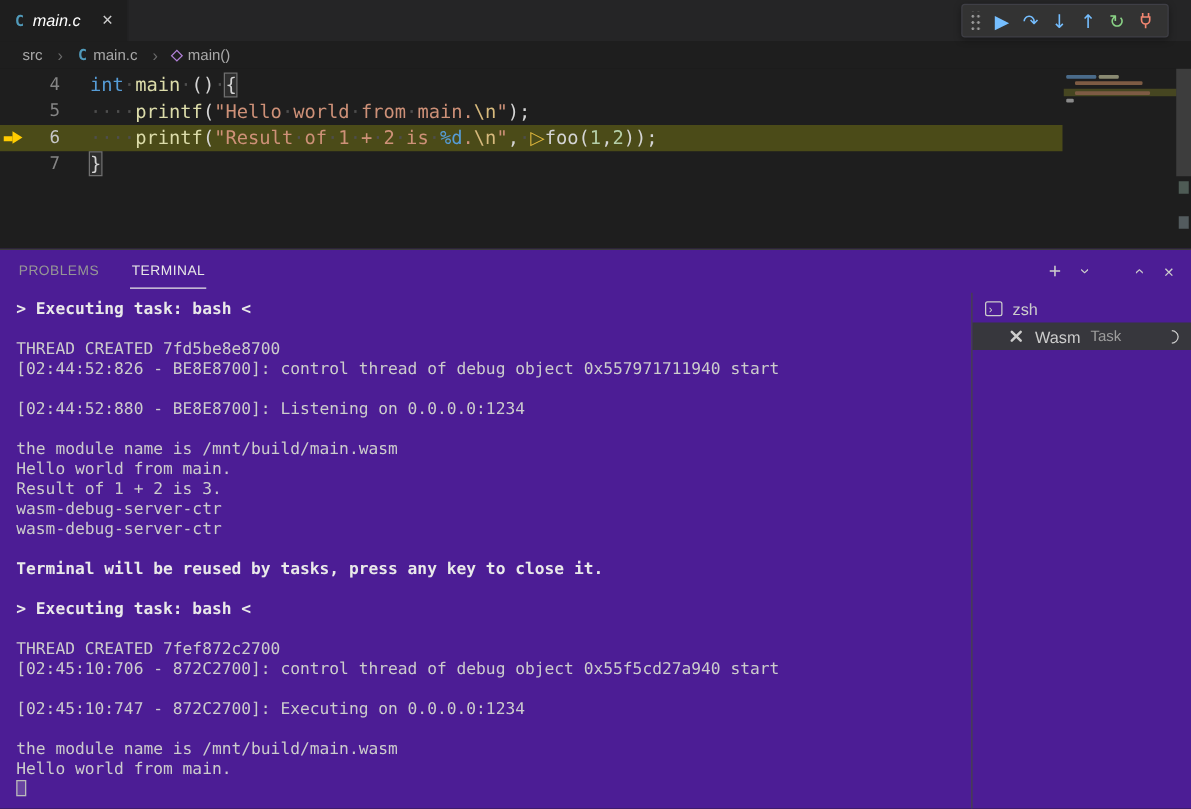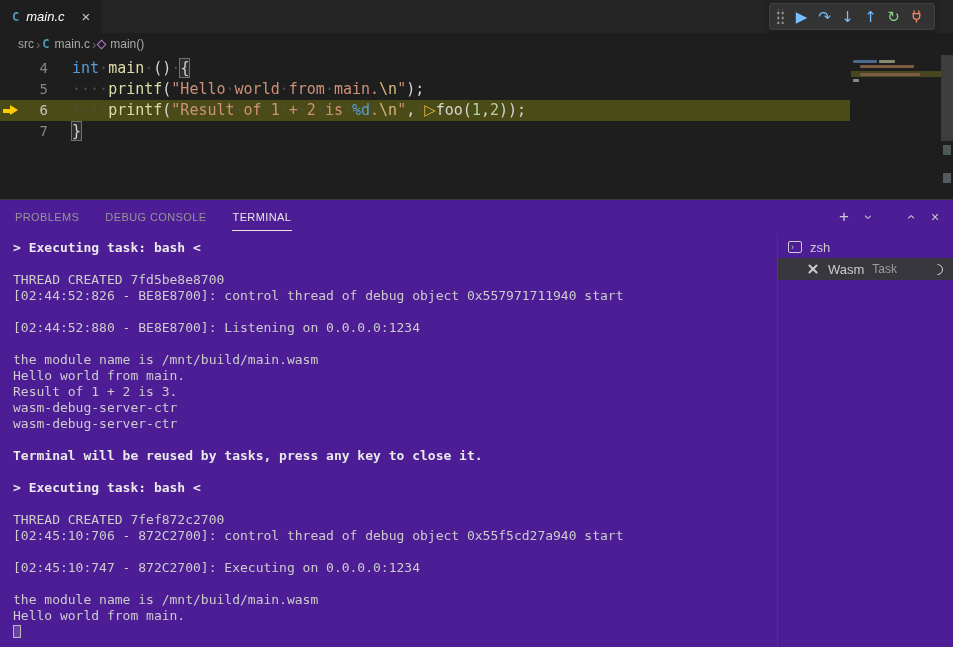--- a/index.html
+++ b/index.html
@@ -22,21 +22,21 @@
   .debug-toolbar { position:absolute; top:3px; right:18px; height:27px; background:#333333;
     border:1px solid #3f3f46; border-radius:3px; display:flex; align-items:center;
     padding:0 6px; box-shadow:0 2px 6px rgba(0,0,0,.35); z-index:6; }
   .grip { width:9px; height:15px; margin-right:5px; cursor:grab;
     background-image:radial-gradient(#9a9a9a 1px, transparent 1.3px);
     background-size:4.5px 5px; background-position:0 1.5px; }
   .dbg-btn { width:23px; height:23px; display:flex; align-items:center; justify-content:center;
     font-size:15px; cursor:pointer; border-radius:3px; font-family:"DejaVu Sans", sans-serif; }
 
   
-  .breadcrumb { height:22px; display:flex; align-items:center; gap:2px; padding-left:18px;
+  .breadcrumb { height:22px; display:flex; align-items:center; gap:12px; padding-left:18px;
     color:#a9a9a9; font-size:12px; background:#1e1e1e; }
   .bc-item { display:flex; align-items:center; gap:5px; cursor:pointer; }
   .bc-sep { color:#6a6a6a; font-size:13px; }
   .bc-icon-method { width:7px; height:7px; border:1.5px solid #b180d7; transform:rotate(45deg); display:inline-block; }
 
   
   .editor { position:relative; height:144px; background:#1e1e1e; padding-top:3px;
     font-family:"DejaVu Sans Mono", monospace; font-size:15px; }
   .code-line { display:flex; height:21px; line-height:21px; margin-right:103px; position:relative; }
   .code-line.current { background:rgba(255,255,0,0.20); }
@@ -181,21 +181,20 @@
       <div class="scroll-thumb"></div>
       <div class="ruler-mark1"></div>
       <div class="ruler-mark2"></div>
     </div>
   </div>
 
   <div class="panel">
     <div class="panel-header">
       <div class="panel-tabs" id="panel-tabs">
           <div class="panel-tab">PROBLEMS</div>
-          <div class="panel-tab">DEBUG CONSOLE</div>
           <div class="panel-tab active">TERMINAL</div>
         </div>
       <div class="panel-actions" id="panel-actions">
           <span class="pa-icon" style="font-size: 17px;">+</span>
           <span class="pa-icon" style="transform: rotate(90deg);">›</span>
           <span class="pa-icon" style="transform: rotate(-90deg); margin-left: 16px;">›</span>
           <span class="pa-icon">×</span>
         </div>
     </div>
     <div class="panel-body">

